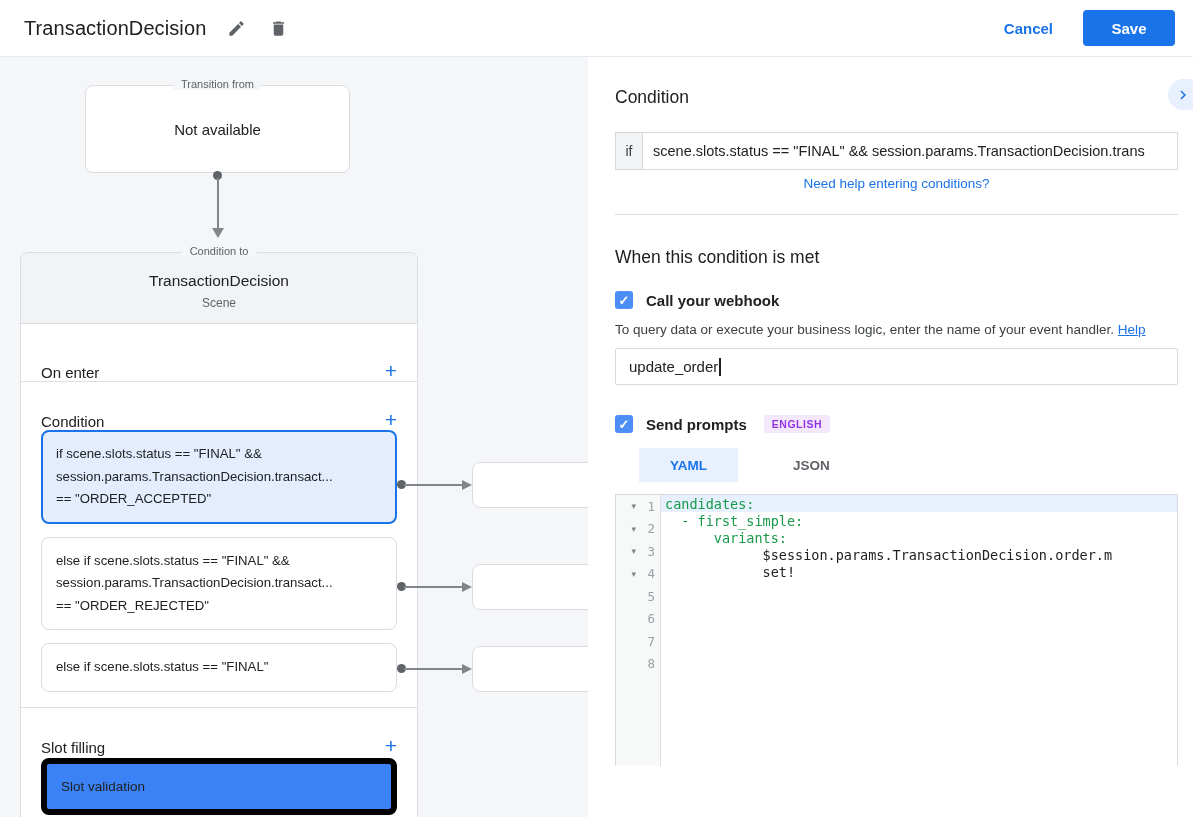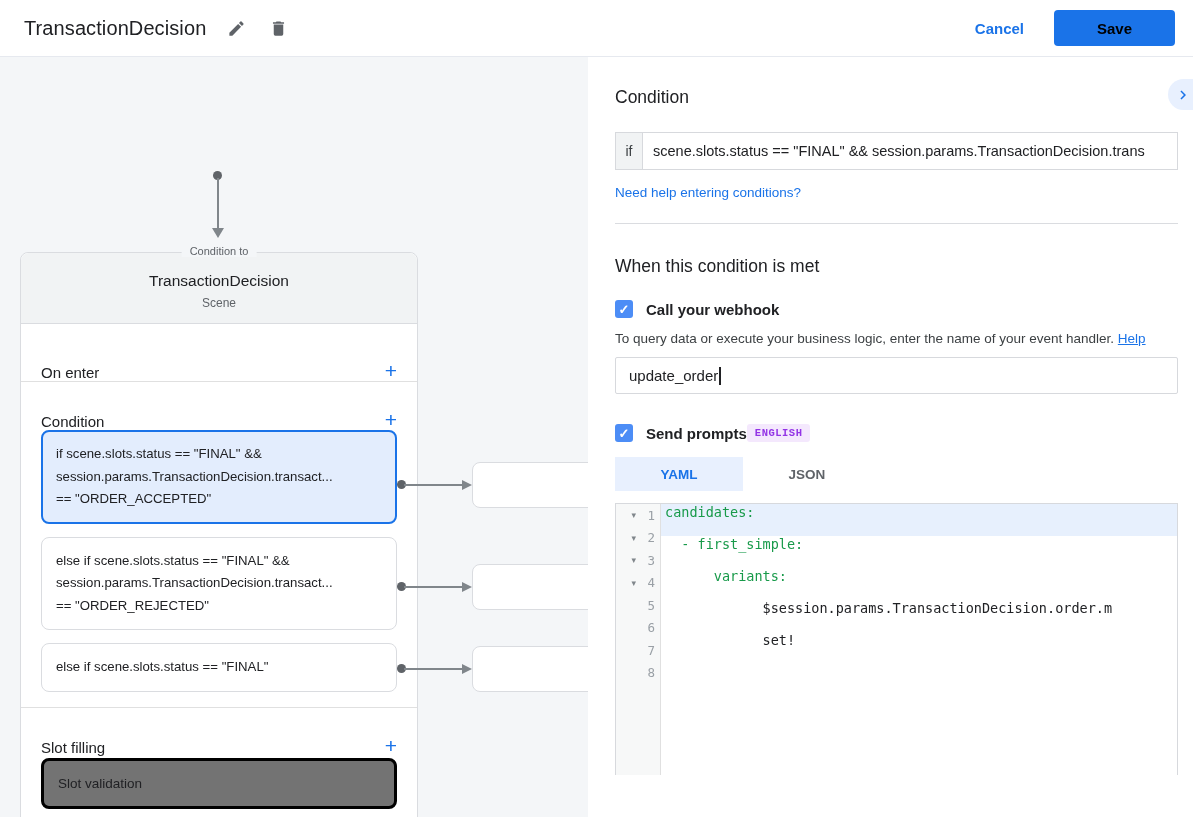--- a/index.html
+++ b/index.html
@@ -10,22 +10,22 @@
   .topbar { height:57px; background:#fff; border-bottom:1px solid #e6e9ef;
     display:flex; align-items:center; justify-content:space-between; padding:0 16px 0 24px; }
   .topbar-left { display:flex; align-items:center; gap:18px; }
   .page-title { font-size:20px; color:#202124; letter-spacing:.1px; }
   .icon-btn { width:24px; height:24px; border:none; background:transparent; cursor:pointer;
     display:flex; align-items:center; justify-content:center; }
   .icon-btn svg { fill:#5f6368; }
   .topbar-right { display:flex; align-items:center; gap:30px; padding-right:2px; }
   .cancel-btn { background:transparent; border:none; color:#1a73e8; font-size:15px;
     font-weight:700; font-family:inherit; cursor:pointer; }
-  .save-btn { background:#1a73e8; border:none; color:#000000; font-size:15px; font-weight:700;
-    font-family:inherit; border-radius:4px; width:121px; height:36px; cursor:pointer; }
+  .save-btn { background:#1a73e8; border:none; color:#ffffff; font-size:15px; font-weight:700;
+    font-family:inherit; border-radius:4px; width:92px; height:36px; cursor:pointer; }
 
   
   .main { display:flex; height:760px; }
   .canvas { position:relative; width:588px; background:#f4f6f8; overflow:hidden; flex:none; }
   .panel { flex:1; background:#fff; position:relative; padding:0 15px 0 27px; overflow:hidden; }
 
   
   .tf-box { position:absolute; left:85px; top:28px; width:265px; height:88px; background:#fff;
     border:1px solid #dadce0; border-radius:8px; display:flex; align-items:center; justify-content:center; }
   .legend { position:absolute; top:-8px; left:50%; transform:translateX(-50%); font-size:11px;
@@ -47,21 +47,21 @@
   .sec-row { display:flex; align-items:flex-end; justify-content:space-between; padding:0 20px; }
   .row-onenter { height:58px; border-bottom:1px solid #e0e0e0; }
   .sec-head { height:48px; }
   .sec-label { font-size:15px; color:#202124; }
   .plus { color:#1a73e8; font-size:21px; font-weight:400; line-height:1; border:none;
     background:transparent; cursor:pointer; font-family:inherit; }
   .cond-card { margin:0 20px 13px; border:1px solid #dadce0; border-radius:8px;
     padding:12px 14px; background:#fff; font-size:13.2px; line-height:22.5px; color:#202124; cursor:pointer; }
   .cond-card.selected { border:2px solid #1a73e8; background:#e3edfd; padding:11px 13px; }
   .cond-sec { border-bottom:1px solid #e0e0e0; padding-bottom:2px; }
-  .slot-card { margin:2px 20px 0; border:3px solid #000000; border-radius:8px; background:#737373;
+  .slot-card { margin:2px 20px 0; border:6px solid #000000; border-radius:8px; background:#3b82f6;
     padding:15px 14px; font-size:13.5px; cursor:pointer; }
 
   
   .h-dot { position:absolute; left:397px; width:9px; height:9px; border-radius:50%; background:#5f6368; }
   .h-stem { position:absolute; left:404px; width:59px; height:2px; background:#80868b; }
   .h-head { position:absolute; left:462px; width:0; height:0;
     border-top:5px solid transparent; border-bottom:5px solid transparent; border-left:10px solid #80868b; }
   .target-box { position:absolute; left:472px; width:130px; height:46px; background:#fff;
     border:1px solid #dadce0; border-radius:8px; }
 
@@ -72,57 +72,57 @@
     border:none; border-radius:16px 0 0 16px; cursor:pointer; display:flex; align-items:center;
     justify-content:center; padding-left:4px; }
   .chevron-pill svg { fill:#1a73e8; }
 
   .if-row { display:flex; margin-top:24px; height:38px; }
   .if-cell { width:27px; background:#f1f3f4; border:1px solid #d7d9dd; border-right:none;
     display:flex; align-items:center; justify-content:center; font-size:14px; color:#3c4043; flex:none; }
   .cond-input { flex:1; border:1px solid #d7d9dd; background:#fff; display:flex; align-items:center;
     padding-left:10px; font-size:14.5px; color:#202124; white-space:nowrap; overflow:hidden; }
   .link { color:#1a73e8; font-size:13.5px; text-decoration:none; display:inline-block; cursor:pointer; }
-  .help-link-row { margin-top:13px; }
+  .help-link-row { margin-top:4px;text-align:center; }
   .divider { border-bottom:1px solid #dadce0; margin-top:22px; }
   .h-when { margin-top:32px; }
 
   .check-row { display:flex; align-items:center; margin-top:23px; }
   .checkbox { width:18px; height:18px; border-radius:3px; background:#4c8df6; color:#fff;
     display:flex; align-items:center; justify-content:center; font-size:13px; font-weight:700;
     cursor:pointer; flex:none; }
   .check-label { font-size:15px; font-weight:700; color:#202124; margin-left:13px; }
   .helper { font-size:13.5px; color:#3c4043; margin-top:12px; line-height:18px; max-width:563px; }
   .helper .link.underline { text-decoration:underline; }
   .text-input { margin-top:9px; height:37px; border:1px solid #d7d9dd; border-radius:2px;
     display:flex; align-items:center; padding-left:13px; font-size:15px; color:#202124; background:#fff; }
   .caret { display:inline-block; width:1.5px; height:18px; background:#202124; margin-left:1px; }
-  .lang-badge { background:#f4e8fd; color:#9334e6; font-size:10.5px; font-weight:700;
-    letter-spacing:.5px; padding:3px 8px; border-radius:3px;font-family:Liberation Mono, monospace; }
+  .lang-badge { margin-left:17px; background:#f4e8fd; color:#9334e6; font-size:10.5px; font-weight:700;
+    letter-spacing:.5px; padding:3px 8px; border-radius:3px; }
   .row-prompts { margin-top:30px; }
   .helper2 { margin-top:11px; }
 
   .tabs { display:flex; margin-top:15px; }
-  .tab { width:128px; height:34px; display:flex; align-items:center; justify-content:center;
+  .tab { width:99px; height:34px; display:flex; align-items:center; justify-content:center;
     font-size:13.5px; font-weight:700; color:#5f6368; background:transparent; border:none;
-    font-family:inherit; cursor:pointer; }
+    font-family:inherit; cursor:pointer;margin-left:24px; }
   .tab.active { background:#e8f0fe; color:#1a73e8; }
 
   
   .editor { margin-top:12px; border:1px solid #d7d9dd; border-bottom:none; height:272px;
     display:flex; background:#fff; overflow:hidden; }
   .gutter { width:45px; background:#f7f8f8; border-right:1px solid #e0e0e0; flex:none;
     font-family:"DejaVu Sans Mono", monospace; }
   .gut-row { height:22.5px; display:flex; align-items:center; justify-content:flex-end;
     padding-right:5px; gap:4px; }
   .fold { color:#80868b; font-size:9px; width:12px; text-align:left;
     font-family:"Liberation Sans", sans-serif; cursor:pointer; }
   .lnum { color:#9aa0a6; font-size:12.5px; }
   .code-area { flex:1; overflow:hidden; }
-  .cm-line { height:32px; display:flex; align-items:flex-start; white-space:pre;
+  .cm-line { height:17px; display:flex; align-items:flex-end; white-space:pre;
     font-family:"DejaVu Sans Mono", monospace; font-size:13.5px; padding-left:4px; }
   .cm-line.active { background:#e7f0fd; }
   .cm-line.key .code-text { color:#189a4a; }
   .cm-line.plain .code-text { color:#202124; }
 </style>
 </head>
 <body>
 
 <div class="topbar">
   <div class="topbar-left">
@@ -145,20 +145,24 @@
   <div class="topbar-right">
     <button class="cancel-btn">Cancel</button>
     <button class="save-btn">Save</button>
   </div>
 </div>
 
 <div class="main">
 
   <div class="canvas">
 
+    <div class="tf-box">
+      <span class="legend">Transition from</span>
+      <span class="tf-value">Not available</span>
+    </div>
 
     <div class="v-dot"></div>
     <div class="v-stem"></div>
     <div class="v-head"></div>
 
     <div class="scene-card">
       <span class="legend">Condition to</span>
       <div class="scene-head">
         <div class="scene-title">TransactionDecision</div>
         <div class="scene-sub">Scene</div>

